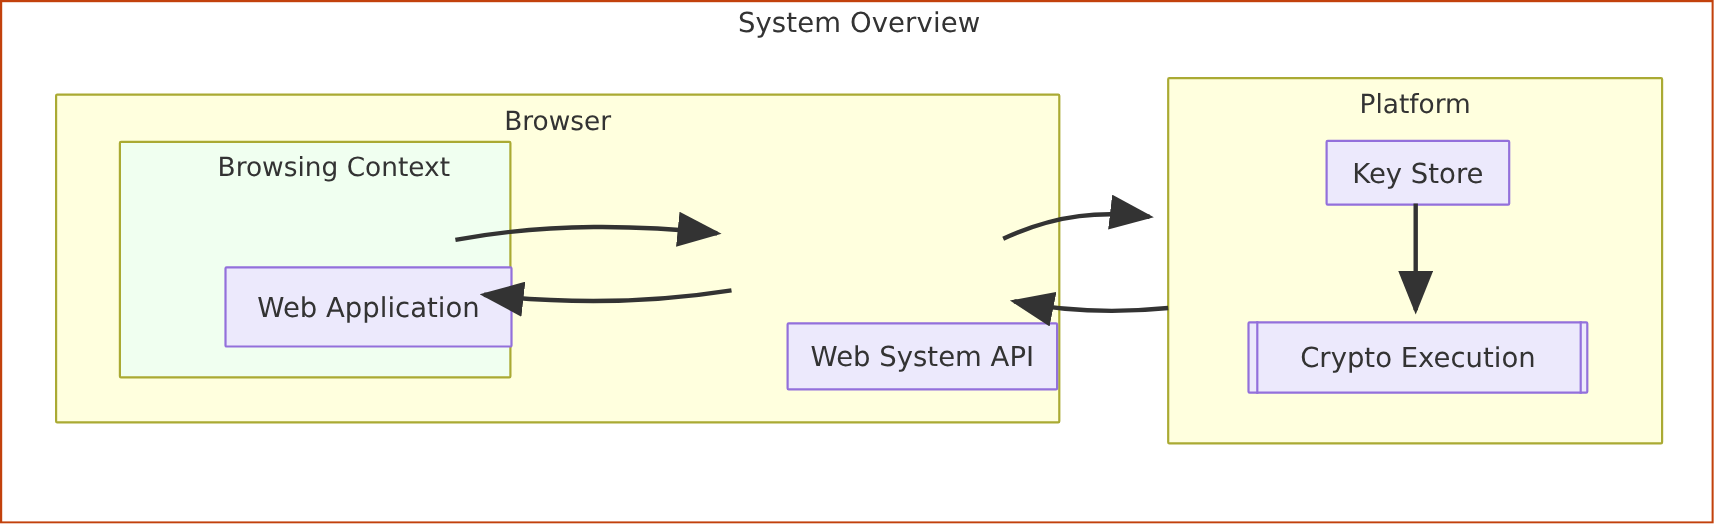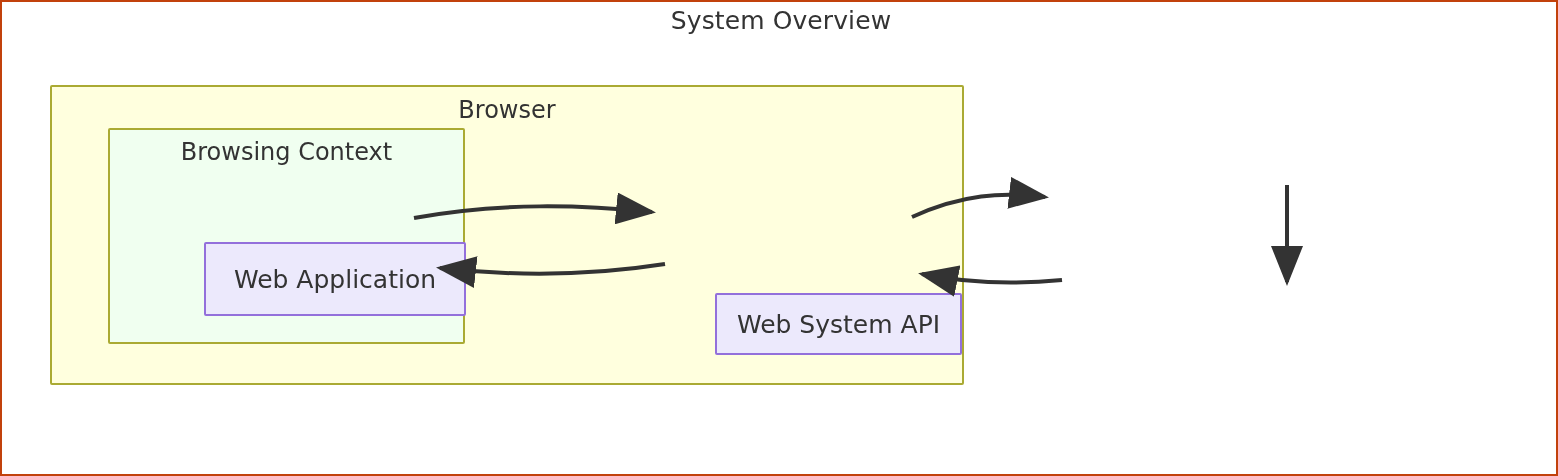--- a/index.html
+++ b/index.html
@@ -53,21 +53,21 @@
   #cluster-browser {
     left: 48px;  top: 83px;
     width: 914px; height: 300px;
   }
   #cluster-browser > .cluster-label { top: 9px; }
 
   #cluster-browsing-context {
     left: 56px;  top: 41px;
     width: 357px; height: 216px;
   }
-  #cluster-browsing-context > .cluster-label { top: 8px; }
+  #cluster-browsing-context > .cluster-label { top: 8px; padding-left: 17px; }
 
   #cluster-platform {
     left: 1059px; top: 68px;
     width: 451px;  height: 334px;
   }
   #cluster-platform > .cluster-label { top: 9px; }
 
   
   .node {
     position: absolute;
@@ -138,20 +138,34 @@
       <div class="node" id="node-web-application">
         <span class="node-label">Web Application</span>
       </div>
     </div>
 
     <div class="node" id="node-web-crypto-api">
       <span class="node-label">Web System API</span>
     </div>
   </div>
 
+  <div class="cluster cluster-yellow" id="cluster-platform">
+
+    <div class="cluster-label">Platform</div>
+
+    <div class="node" id="node-key-store">
+      <span class="node-label">Key Store</span>
+    </div>
+
+    <div class="node" id="node-crypto-execution">
+      <span class="subroutine-bar left"></span>
+      <span class="subroutine-bar right"></span>
+      <span class="node-label">Crypto Execution</span>
+    </div>
+  </div>
 
   <svg id="edge-layer" viewBox="0 0 1558 476">
     <defs>
       <marker id="arrowhead" markerWidth="10" markerHeight="8" refX="9" refY="4" orient="auto" markerUnits="strokeWidth">
         <path d="M0,0 L10,4 L0,8 z" fill="#333333"></path>
       </marker>
     </defs>
 
     <path d="M412,216 C500,200 580,203 650,210" fill="none" stroke="#333333" stroke-width="4" marker-end="url(#arrowhead)"></path>
 

